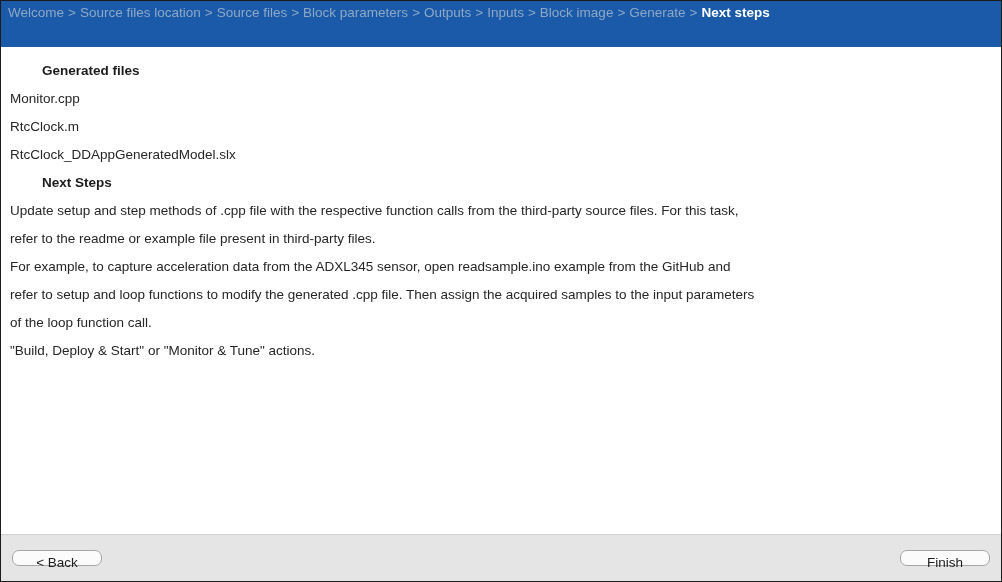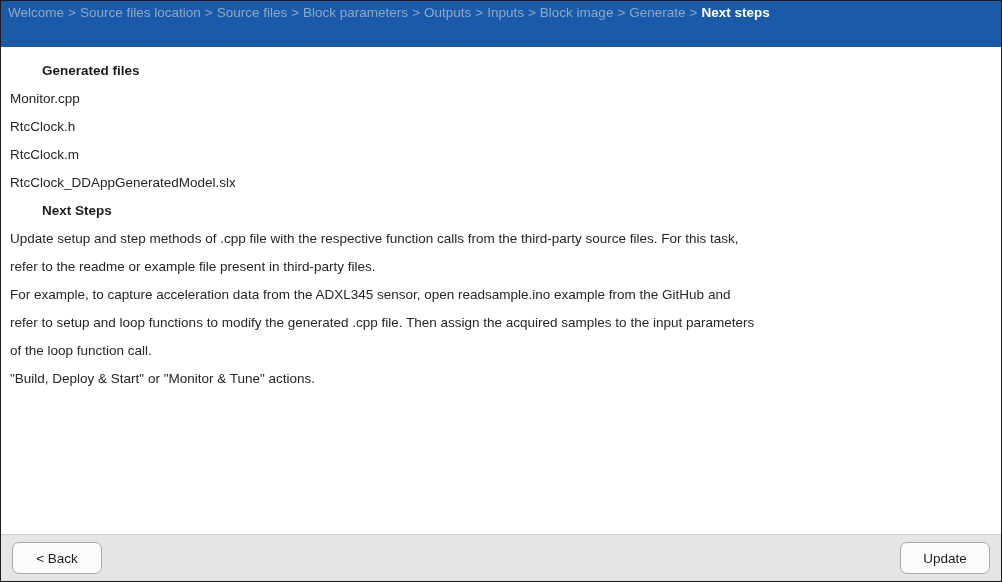--- a/index.html
+++ b/index.html
@@ -90,21 +90,21 @@
     padding: 0 11px;
   }
   .wizard-btn {
     font-family: "Liberation Sans", sans-serif;
     font-size: 13.5px;
     color: #1d1d1d;
     background: #fbfbfb;
     border: 1px solid #a6a6a6;
     border-radius: 7px;
     min-width: 90px;
-    height: 32px;
+    height: 16px;
     line-height: 23px;
     text-align: center;
     padding: 0 17px;
     box-sizing: border-box;
     cursor: pointer;
   }
 </style>
 </head>
 <body>
 
@@ -128,30 +128,29 @@
         <span class="crumb-sep">&gt;</span>
         <span class="crumb">Generate</span>
         <span class="crumb-sep">&gt;</span>
         <span class="crumb active">Next steps</span>
       </div>
   </div>
 
   <div id="wizard-body">
       <div class="content-line heading">Generated files</div>
       <div class="content-line">Monitor.cpp</div>
-      <div class="content-line">RtcClock.h</div>
       <div class="content-line">RtcClock.m</div>
       <div class="content-line">RtcClock_DDAppGeneratedModel.slx</div>
       <div class="content-line heading">Next Steps</div>
       <div class="content-line">Update setup and step methods of .cpp file with the respective function calls from the third-party source files. For this task,</div>
       <div class="content-line">refer to the readme or example file present in third-party files.</div>
       <div class="content-line">For example, to capture acceleration data from the ADXL345 sensor, open readsample.ino example from the GitHub and</div>
       <div class="content-line">refer to setup and loop functions to modify the generated .cpp file. Then assign the acquired samples to the input parameters</div>
       <div class="content-line">of the loop function call.</div>
       <div class="content-line">"Build, Deploy &amp; Start" or "Monitor &amp; Tune" actions.</div>
     </div>
 
   <div id="wizard-footer">
     <button class="wizard-btn">&lt; Back</button>
-    <button class="wizard-btn">Update</button>
+    <button class="wizard-btn">Finish</button>
   </div>
 
 </div>
 
 </body></html>

